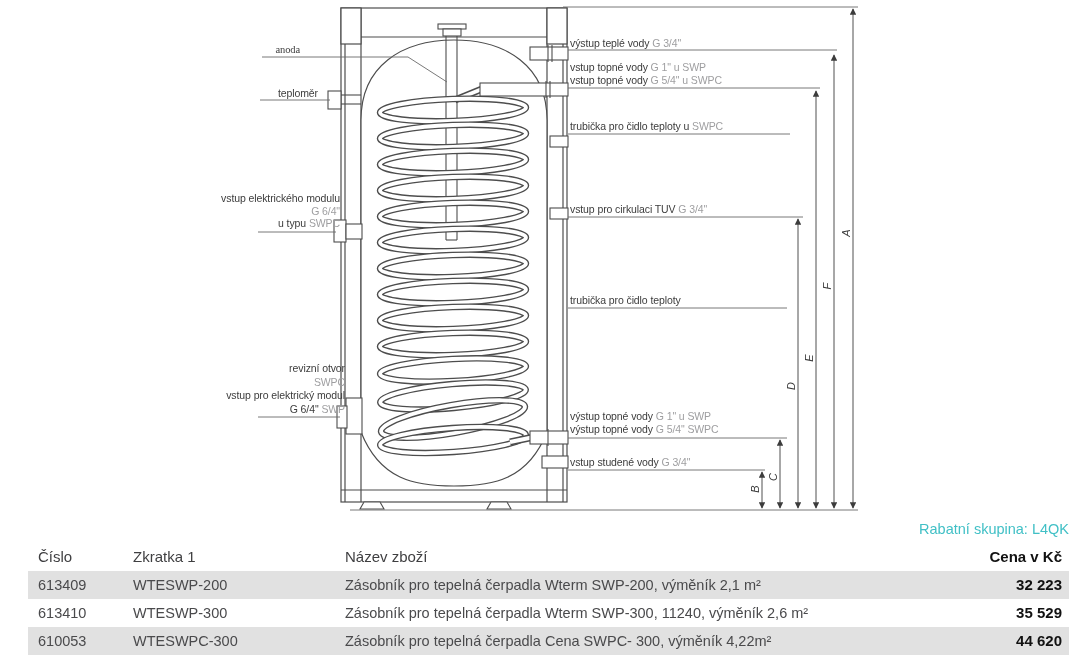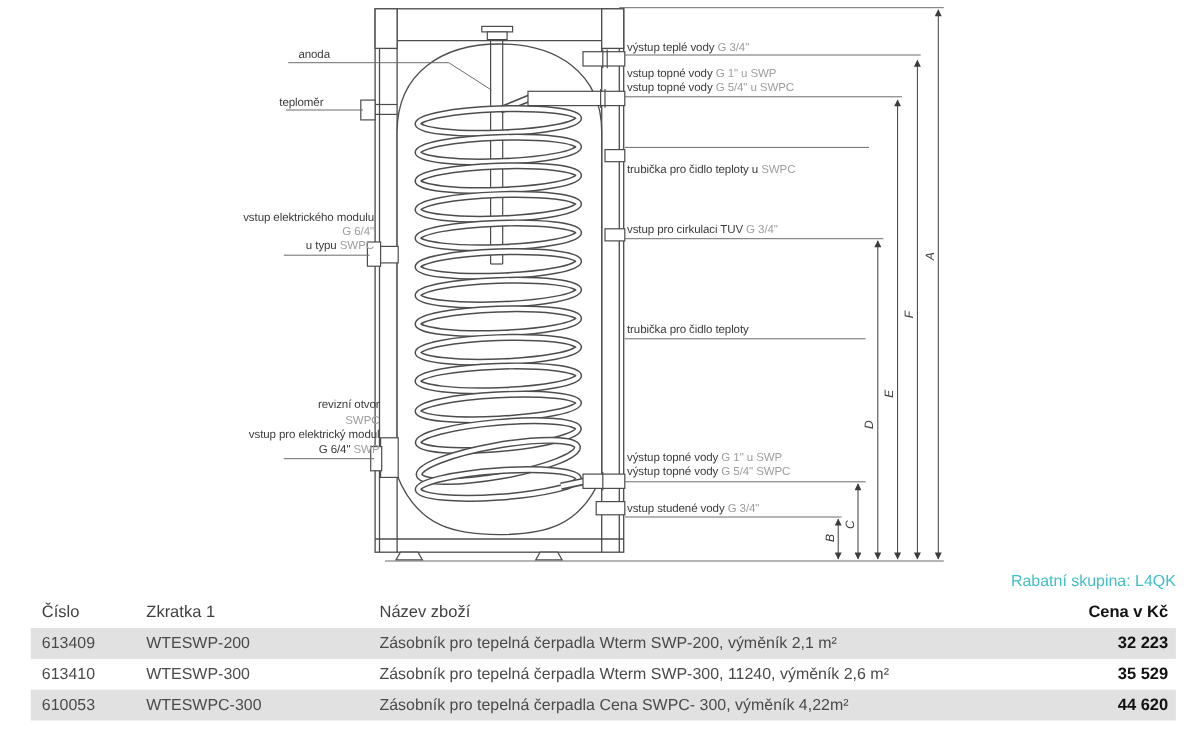--- a/index.html
+++ b/index.html
@@ -156,24 +156,24 @@
     <g stroke="#3c3c3c" stroke-width="0.9">
       <line x1="762" y1="472" x2="762" y2="508" marker-start="url(#arr)" marker-end="url(#arr)"></line>
       <line x1="780" y1="440" x2="780" y2="508" marker-start="url(#arr)" marker-end="url(#arr)"></line>
       <line x1="798" y1="219" x2="798" y2="508" marker-start="url(#arr)" marker-end="url(#arr)"></line>
       <line x1="816" y1="91" x2="816" y2="508" marker-start="url(#arr)" marker-end="url(#arr)"></line>
       <line x1="834" y1="55" x2="834" y2="508" marker-start="url(#arr)" marker-end="url(#arr)"></line>
       <line x1="853" y1="9" x2="853" y2="508" marker-start="url(#arr)" marker-end="url(#arr)"></line>
     </g>
   </svg>
 
-  <div class="dlabel lab-left" style="left:230px; top:44px; width:70px;">
+  <div class="dlabel lab-left" style="left:230px; top:44px; width:70px;font-family:Liberation Serif, serif;">
     <span>anoda</span>
   </div>
-  <div class="dlabel lab-left" style="left:230px; top:87px; width:88px;text-align:center;">
+  <div class="dlabel lab-left" style="left:230px; top:87px; width:88px;">
     <span>teploměr</span>
   </div>
   <div class="dlabel lab-left" style="left:200px; top:192px; width:140px;">
     <div>vstup elektrického modulu</div>
     <div class="lt">G 6/4"</div>
     <div><span>u typu </span><span class="lt">SWPC</span></div>
   </div>
   <div class="dlabel lab-left" style="left:205px; top:362px; width:140px; line-height:13.5px;">
     <div>revizní otvor</div>
     <div class="lt">SWPC</div>
@@ -181,21 +181,21 @@
     <div><span>G 6/4" </span><span class="lt">SWP</span></div>
   </div>
 
   <div class="dlabel lab-right" style="left:570px; top:37px;">
     <span>výstup teplé vody </span><span class="lt">G 3/4"</span>
   </div>
   <div class="dlabel lab-right" style="left:570px; top:61px;">
     <div><span>vstup topné vody </span><span class="lt">G 1" u SWP</span></div>
     <div><span>vstup topné vody </span><span class="lt">G 5/4" u SWPC</span></div>
   </div>
-  <div class="dlabel lab-right" style="left:570px; top:120px;margin-top:28px;">
+  <div class="dlabel lab-right" style="left:570px; top:120px;">
     <span>trubička pro čidlo teploty u </span><span class="lt">SWPC</span>
   </div>
   <div class="dlabel lab-right" style="left:570px; top:203px;">
     <span>vstup pro cirkulaci TUV </span><span class="lt">G 3/4"</span>
   </div>
   <div class="dlabel lab-right" style="left:570px; top:294px;">
     <span>trubička pro čidlo teploty</span>
   </div>
   <div class="dlabel lab-right" style="left:570px; top:410px;">
     <div><span>výstup topné vody </span><span class="lt">G 1" u SWP</span></div>

